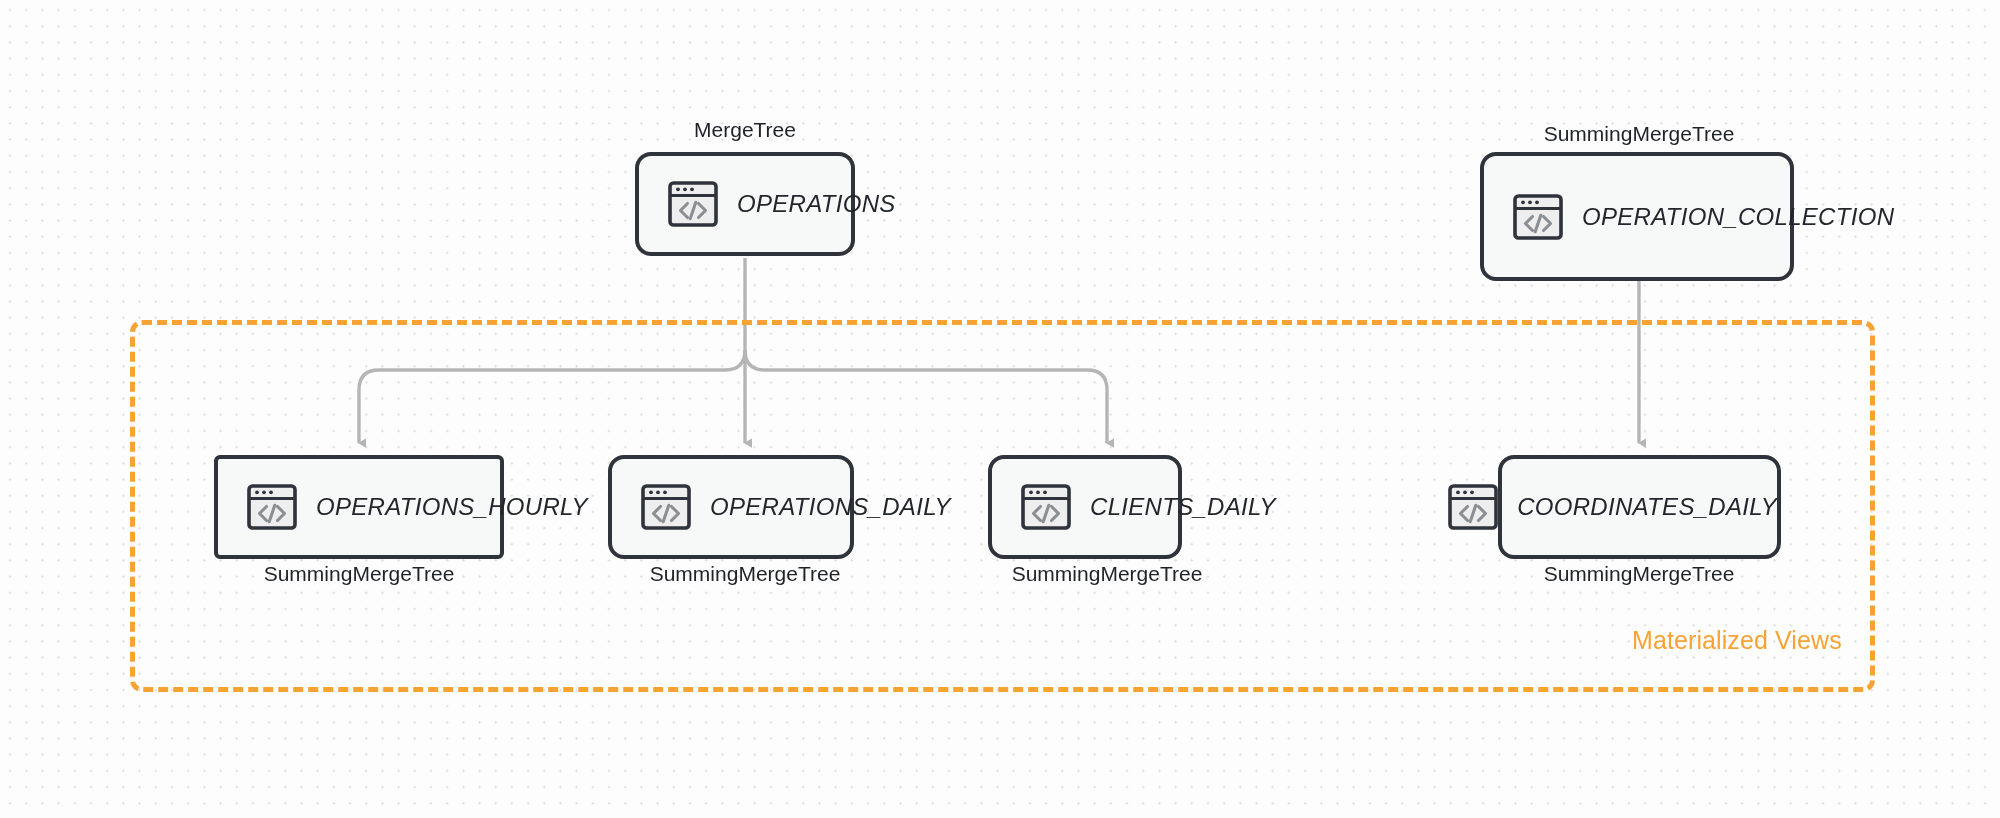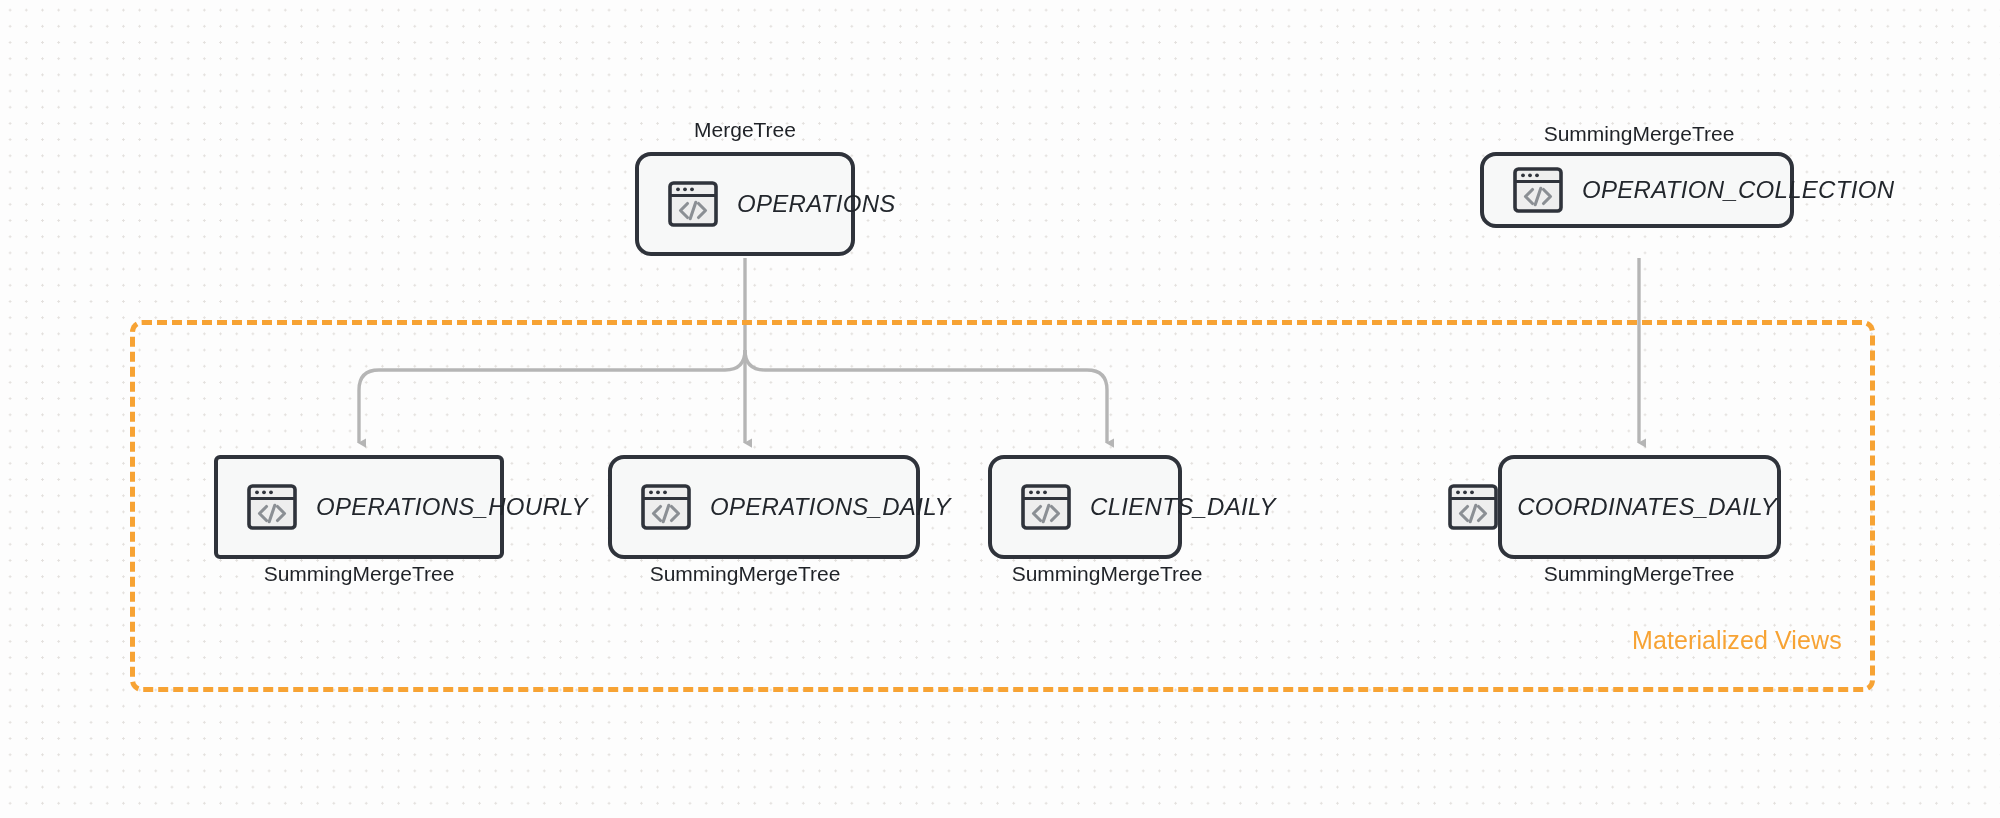--- a/index.html
+++ b/index.html
@@ -118,21 +118,21 @@
         <circle cx="25" cy="9.3" r="1.9" fill="#2f333b"></circle>
         <path d="M20.5 23.5 L13.5 30.5 L20.5 37.5" fill="none" stroke="#8b8f94" stroke-width="3.1" stroke-linecap="round" stroke-linejoin="round"></path>
         <path d="M31.5 23.5 L38.5 30.5 L31.5 37.5" fill="none" stroke="#8b8f94" stroke-width="3.1" stroke-linecap="round" stroke-linejoin="round"></path>
         <line x1="28.8" y1="22.3" x2="23.2" y2="38.7" stroke="#8b8f94" stroke-width="3.1" stroke-linecap="round"></line>
       </svg>
     </span>
     <span class="node-label">OPERATIONS</span>
   </div>
 
   <div class="engine-caption" style="left:1639px; top:122px;">SummingMergeTree</div>
-  <div class="node" style="left:1480px; top:152px; width:314px; height:76px;">
+  <div class="node" style="left:1480px; top:152px; width:314px; height:129px;">
     <span class="icon">
       <svg viewBox="0 0 52 48" xmlns="http://www.w3.org/2000/svg">
         <rect x="3" y="3" width="46" height="42" rx="3.5" ry="3.5" fill="#eeeeee" stroke="#2f333b" stroke-width="3.6"></rect>
         <line x1="3" y1="15.5" x2="49" y2="15.5" stroke="#2f333b" stroke-width="3.2"></line>
         <circle cx="11" cy="9.3" r="1.9" fill="#2f333b"></circle>
         <circle cx="18" cy="9.3" r="1.9" fill="#2f333b"></circle>
         <circle cx="25" cy="9.3" r="1.9" fill="#2f333b"></circle>
         <path d="M20.5 23.5 L13.5 30.5 L20.5 37.5" fill="none" stroke="#8b8f94" stroke-width="3.1" stroke-linecap="round" stroke-linejoin="round"></path>
         <path d="M31.5 23.5 L38.5 30.5 L31.5 37.5" fill="none" stroke="#8b8f94" stroke-width="3.1" stroke-linecap="round" stroke-linejoin="round"></path>
         <line x1="28.8" y1="22.3" x2="23.2" y2="38.7" stroke="#8b8f94" stroke-width="3.1" stroke-linecap="round"></line>
@@ -151,21 +151,21 @@
         <circle cx="25" cy="9.3" r="1.9" fill="#2f333b"></circle>
         <path d="M20.5 23.5 L13.5 30.5 L20.5 37.5" fill="none" stroke="#8b8f94" stroke-width="3.1" stroke-linecap="round" stroke-linejoin="round"></path>
         <path d="M31.5 23.5 L38.5 30.5 L31.5 37.5" fill="none" stroke="#8b8f94" stroke-width="3.1" stroke-linecap="round" stroke-linejoin="round"></path>
         <line x1="28.8" y1="22.3" x2="23.2" y2="38.7" stroke="#8b8f94" stroke-width="3.1" stroke-linecap="round"></line>
       </svg>
     </span>
     <span class="node-label">OPERATIONS_HOURLY</span>
   </div>
   <div class="engine-caption" style="left:359px; top:562px;">SummingMergeTree</div>
 
-  <div class="node" style="left:608px; top:455px; width:312px; height:104px;">
+  <div class="node" style="left:608px; top:455px; width:246px; height:104px;">
     <span class="icon">
       <svg viewBox="0 0 52 48" xmlns="http://www.w3.org/2000/svg">
         <rect x="3" y="3" width="46" height="42" rx="3.5" ry="3.5" fill="#eeeeee" stroke="#2f333b" stroke-width="3.6"></rect>
         <line x1="3" y1="15.5" x2="49" y2="15.5" stroke="#2f333b" stroke-width="3.2"></line>
         <circle cx="11" cy="9.3" r="1.9" fill="#2f333b"></circle>
         <circle cx="18" cy="9.3" r="1.9" fill="#2f333b"></circle>
         <circle cx="25" cy="9.3" r="1.9" fill="#2f333b"></circle>
         <path d="M20.5 23.5 L13.5 30.5 L20.5 37.5" fill="none" stroke="#8b8f94" stroke-width="3.1" stroke-linecap="round" stroke-linejoin="round"></path>
         <path d="M31.5 23.5 L38.5 30.5 L31.5 37.5" fill="none" stroke="#8b8f94" stroke-width="3.1" stroke-linecap="round" stroke-linejoin="round"></path>
         <line x1="28.8" y1="22.3" x2="23.2" y2="38.7" stroke="#8b8f94" stroke-width="3.1" stroke-linecap="round"></line>

